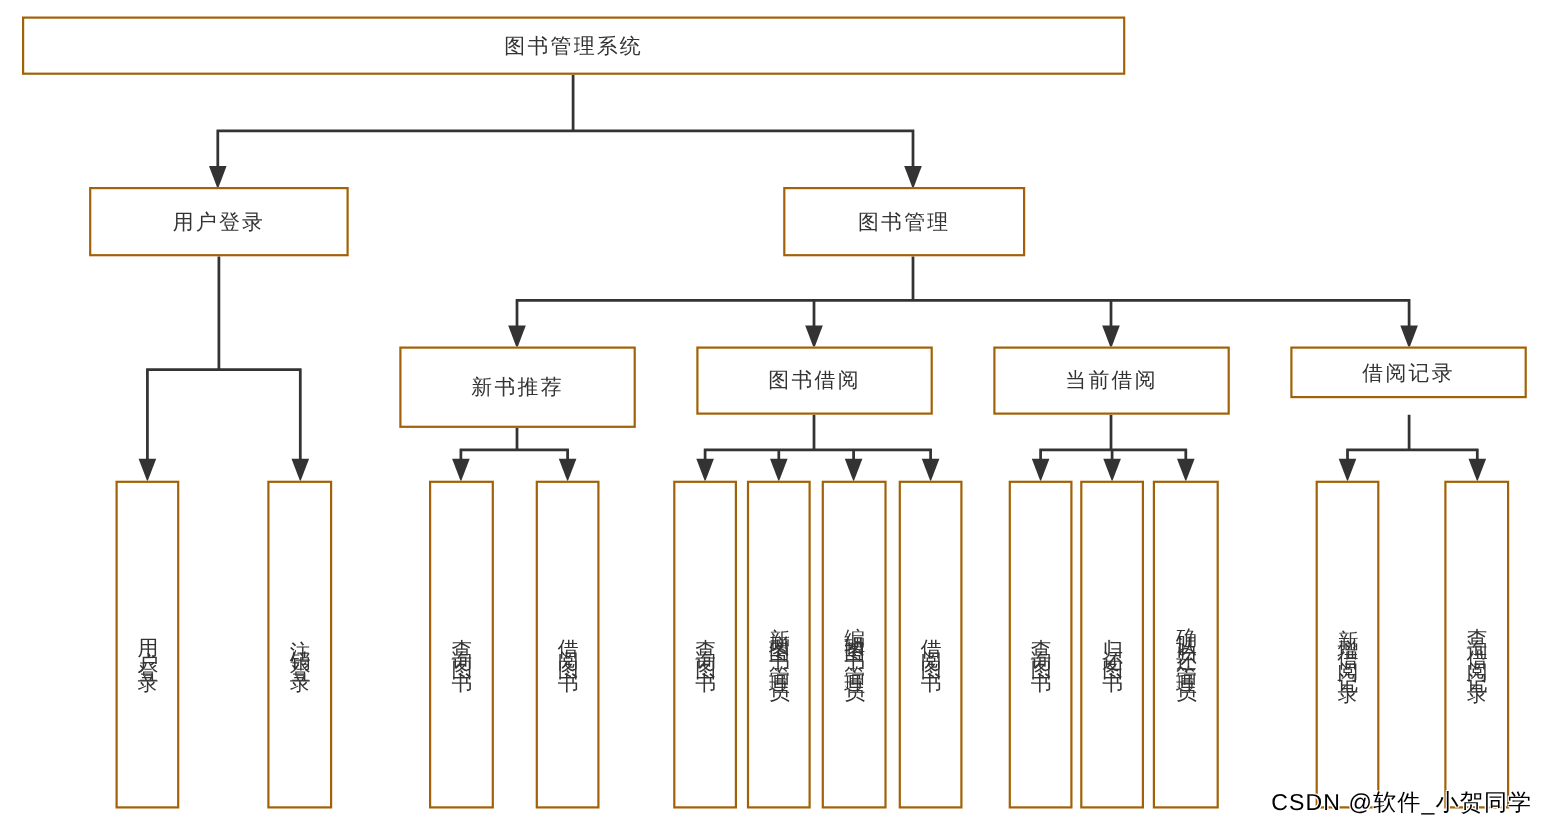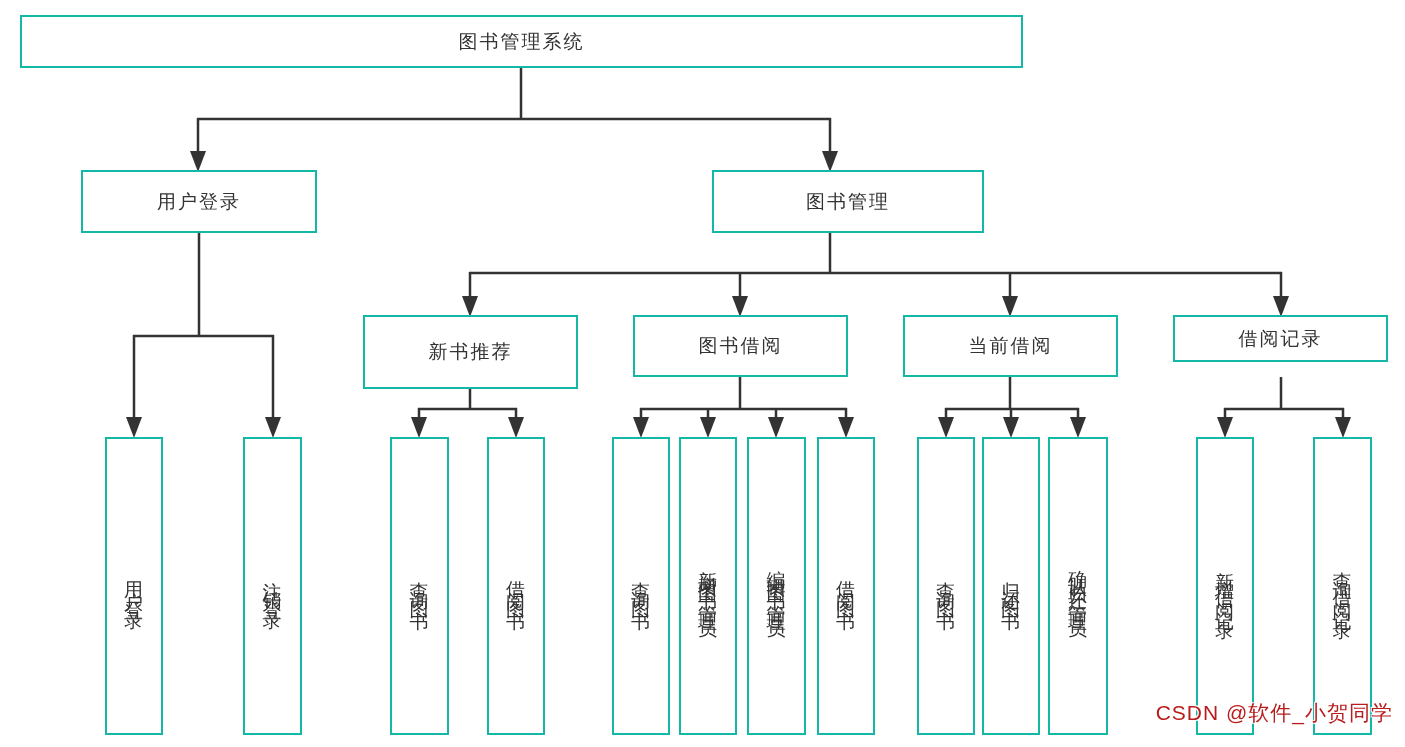--- a/index.html
+++ b/index.html
@@ -14,21 +14,21 @@
   }
   .wires {
     position: absolute;
     left: 0; top: 0;
     width: 1405px; height: 747px;
     pointer-events: none;
   }
   .box {
     position: absolute;
     box-sizing: border-box;
-    border: 2px solid #14b8a6;
+    border: 2px solid #a16207;
     background: #ffffff;
     display: flex;
     align-items: center;
     justify-content: center;
   }
   .box.h span {
     font-size: 19px;
     letter-spacing: 2px;
     white-space: nowrap;
     color: #333333;
@@ -38,23 +38,23 @@
     text-orientation: mixed;
     font-size: 19px;
     letter-spacing: 10px;
     line-height: 1;
     color: #333333;
   }
   .box.v.long span { letter-spacing: 7px; }
   .watermark {
     position: absolute;
     right: 12px;
-    bottom: 20px;
+    bottom: 4px;
     font-size: 21px;
-    color: #b91c1c;
+    color: #000000;
     letter-spacing: 1px;
     text-shadow: 1px 1px 0 #ffffff, -1px -1px 0 #ffffff, 1px -1px 0 #ffffff, -1px 1px 0 #ffffff;
     white-space: nowrap;
     margin-left: 34px;
   }
 </style>
 </head>
 <body>
 
 <div class="stage">
@@ -123,21 +123,21 @@
     </g>
   </svg>
 
   <div class="box h" style="left:20px; top:15px; width:1003px; height:53px;">
     <span>图书管理系统</span>
   </div>
 
   <div class="box h" style="left:81px; top:170px; width:236px; height:63px;">
     <span>用户登录</span>
   </div>
-  <div class="box h" style="left:712px; top:170px; width:272px; height:63px;justify-content:center;">
+  <div class="box h" style="left:712px; top:170px; width:220px; height:63px;justify-content:center;">
     <span>图书管理</span>
   </div>
 
   <div class="box h" style="left:363px; top:315px; width:215px; height:74px;">
     <span>新书推荐</span>
   </div>
   <div class="box h" style="left:633px; top:315px; width:215px; height:62px;text-align:right;">
     <span>图书借阅</span>
   </div>
   <div class="box h" style="left:903px; top:315px; width:215px; height:62px;">

